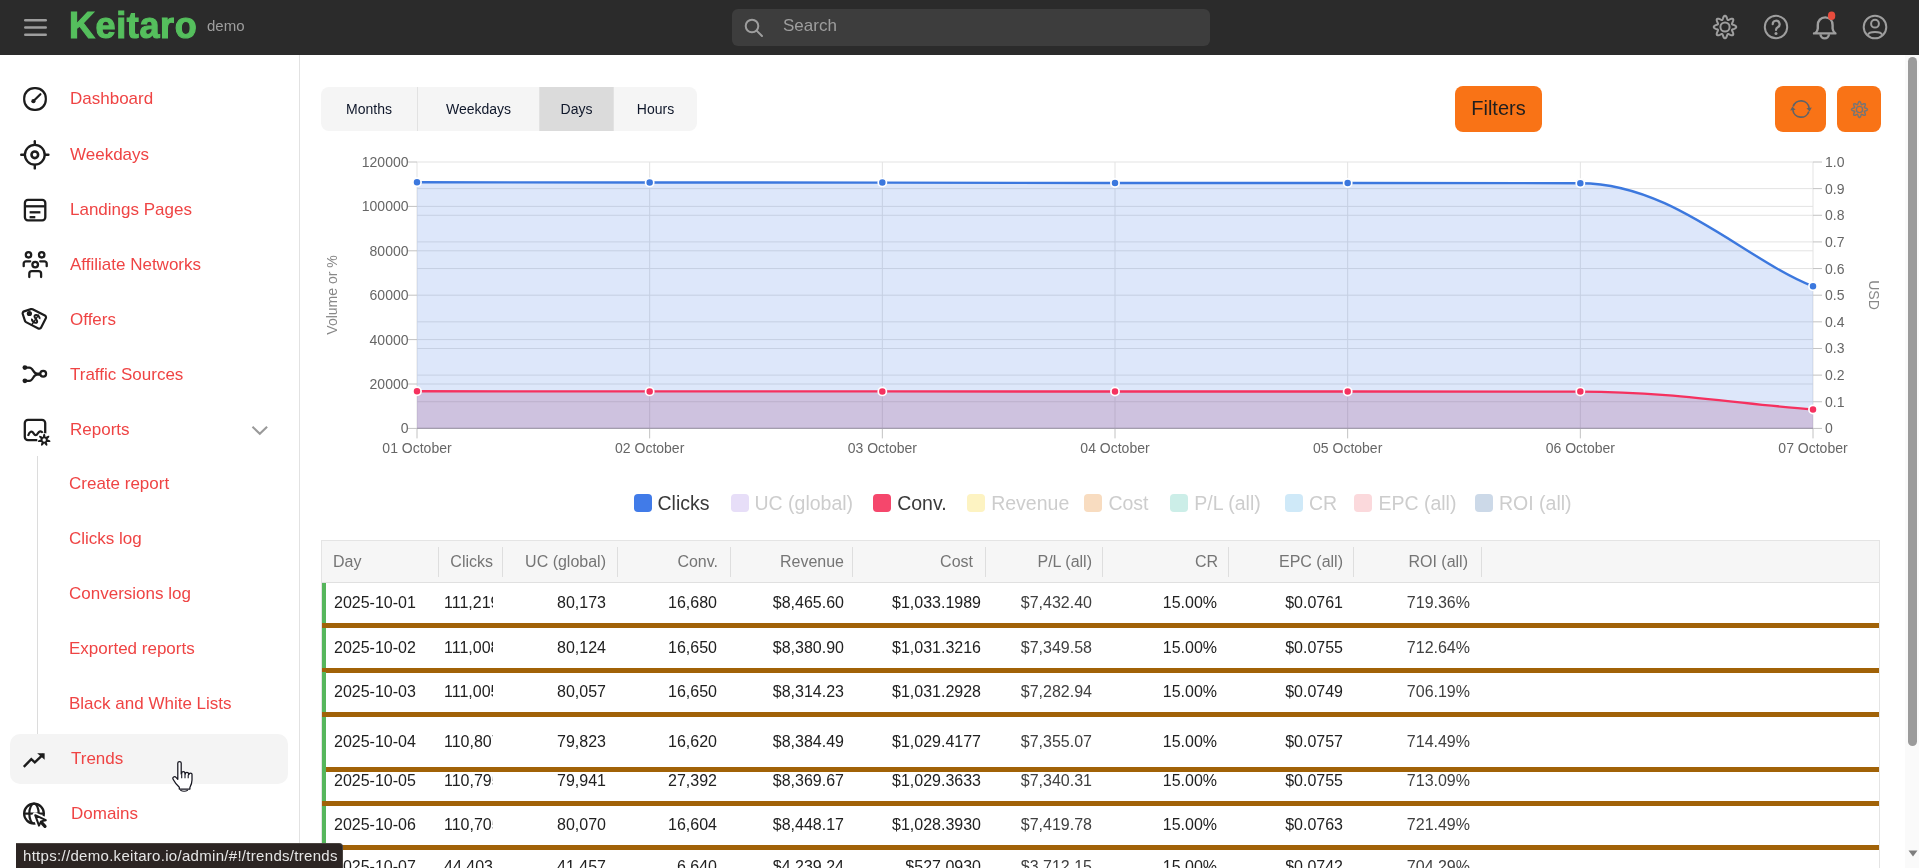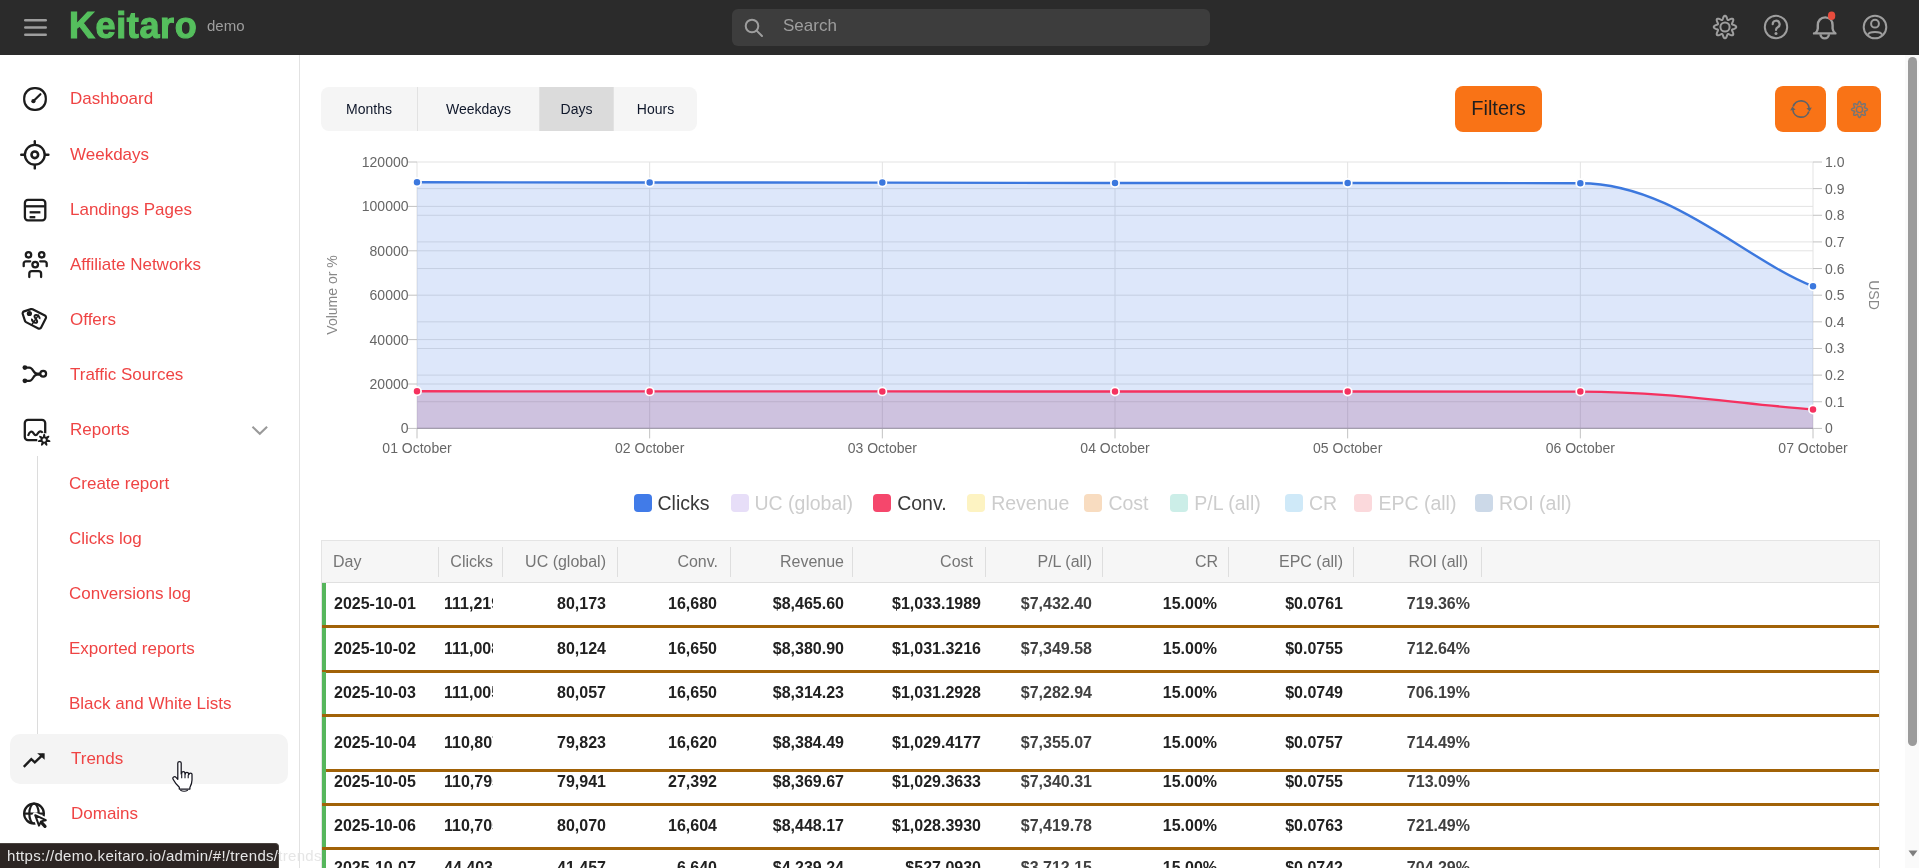--- a/index.html
+++ b/index.html
@@ -22,25 +22,25 @@
 .tab.sel { background:#dbdbdb; }
 .btn { position:absolute; background:#f97316; border-radius:8px; display:flex; align-items:center; justify-content:center; font-size:20px; color:#1f1f1f; }
 #dropdown { position:absolute; left:1253px; top:29px; width:210px; height:48px; background:#fff; border:1px solid #d9d9d9; border-radius:8px; font-size:19.5px; color:#1f1f1f; }
 .lgi { position:absolute; top:438.5px; width:18px; height:18px; border-radius:4px; }
 .lgt { position:absolute; top:437px; font-size:19.5px; color:#3a3a3a; white-space:nowrap; }
 .lgt.off { color:#cdcdcd; }
 #table { position:absolute; left:20px; top:485px; width:1559px; height:328px; border:1px solid #e4e4e4; border-bottom:none; }
 #thead { position:absolute; left:0; top:0; width:1557px; height:42px; background:#f6f6f6; border-bottom:1px solid #e0e0e0; }
 .hsep { position:absolute; top:6px; height:30px; width:1px; background:#dedede; }
 .hcell { position:absolute; top:50%; transform:translateY(-50%); font-size:16px; color:#757575; white-space:nowrap; }
-.trow { position:absolute; left:0; width:1557px; border-bottom:3px solid #a16207;font-weight:bold; }
+.trow { position:absolute; left:0; width:1557px; border-bottom:5px solid #a16207; }
 .trow .stripe { position:absolute; left:0; top:0; width:4px; height:100%; background:#56b65c; }
 .tcell { position:absolute; top:50%; transform:translateY(-50%); font-size:16px; color:#212121; white-space:nowrap; }
 .green { color:#404040;text-align:right; }
-#statusbar { position:absolute; left:0; top:843px; width:279px; height:25px; background:#2c2523; border:1px solid #4a4440; border-left:none; border-bottom:none; border-radius:0 4px 0 0; color:#e6e6e6; font-size:15px; letter-spacing:0.3px; line-height:24px; padding-left:7px; white-space:nowrap; }
+#statusbar { position:absolute; left:16px; top:843px; width:327px; height:25px; background:#2c2523; border:1px solid #4a4440; border-left:none; border-bottom:none; border-radius:0 4px 0 0; color:#e6e6e6; font-size:15px; letter-spacing:0.3px; line-height:24px; padding-left:7px; white-space:nowrap; }
 #scrollbar { position:absolute; left:1905px; top:55px; width:14px; height:813px; background:#fafafa; }
 #scrollthumb { position:absolute; left:2.5px; top:2px; width:9px; height:689px; background:#9b9b9b; border-radius:5px; }
 </style>
 </head>
 <body>
 <div id="header">
   <svg class="abs" style="left:24px;top:19px" width="23" height="19">
     <rect x="0" y="0" width="23" height="2.6" rx="1.3" fill="#9e9e9e"></rect>
     <rect x="0" y="7.2" width="23" height="2.6" rx="1.3" fill="#9e9e9e"></rect>
     <rect x="0" y="14.4" width="23" height="2.6" rx="1.3" fill="#9e9e9e"></rect>

